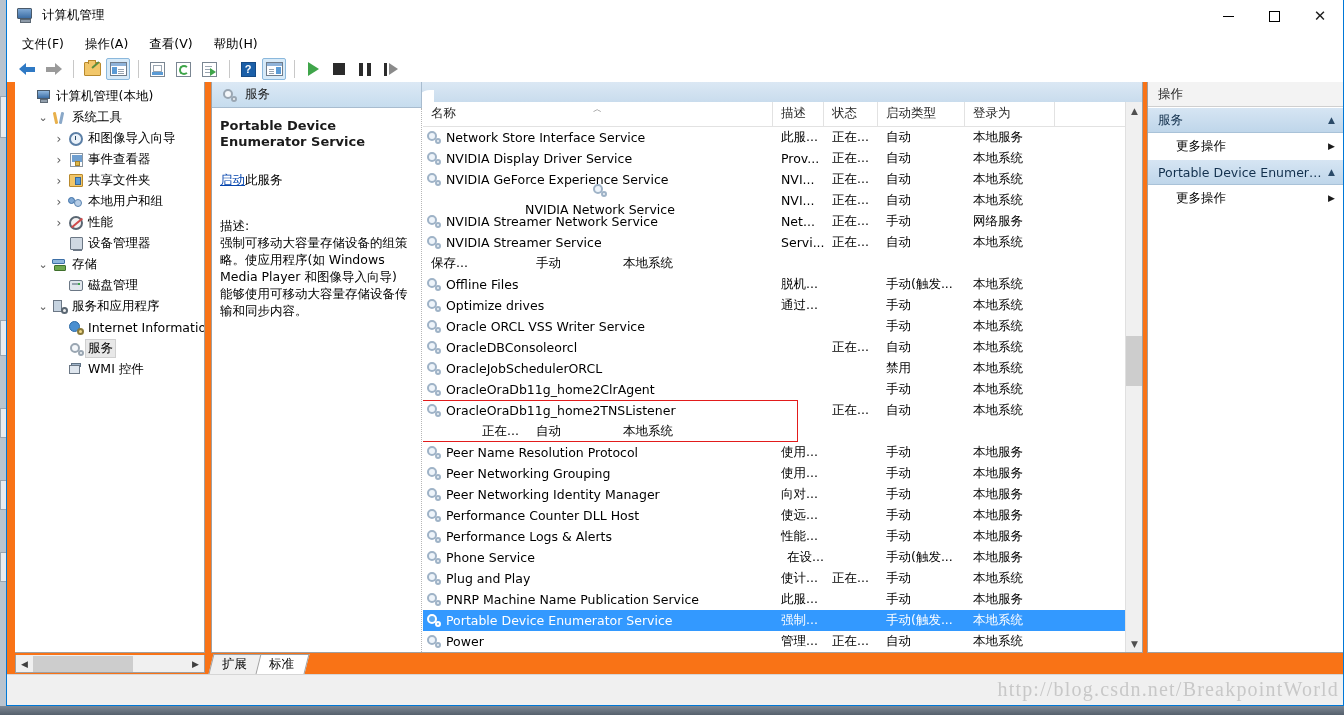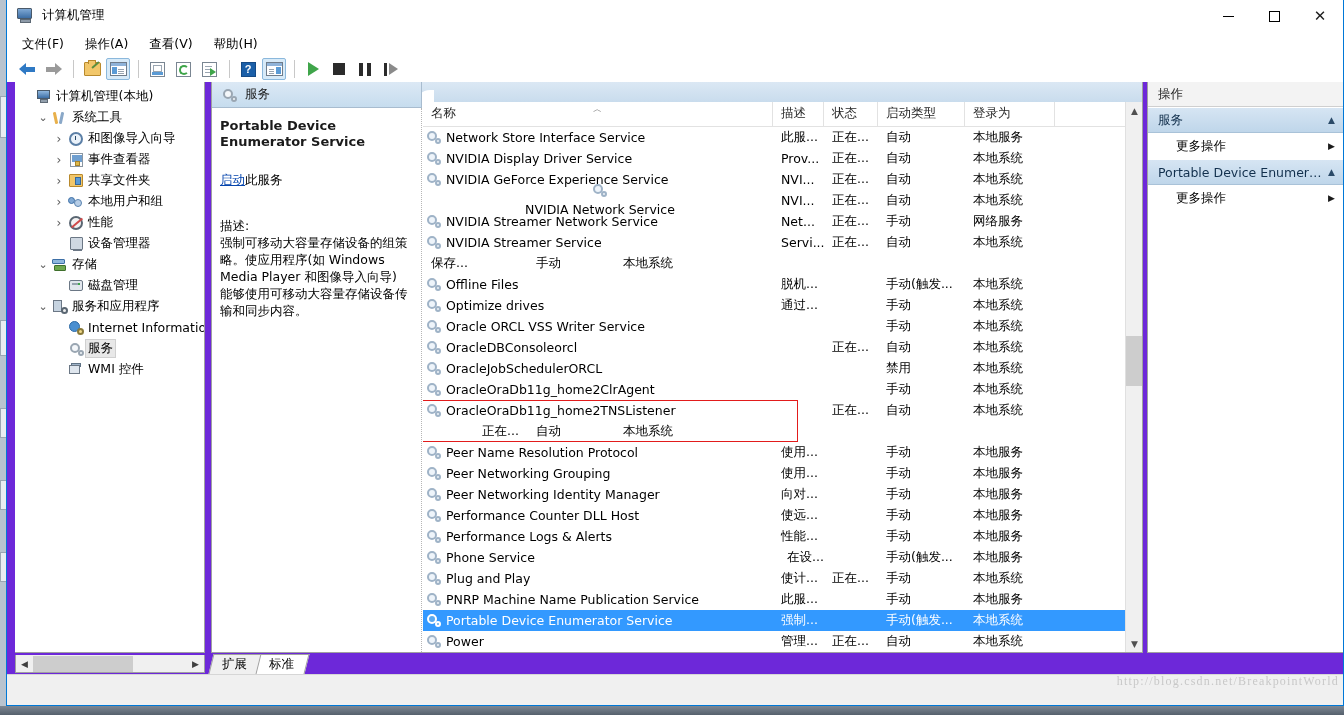--- a/index.html
+++ b/index.html
@@ -153,21 +153,21 @@
   .ico-pause span { position:absolute; top:0; width:4px; height:13px; background:#2b2b2b; }
   .ico-pause .p1{left:0;} .ico-pause .p2{right:0;}
   .ico-resume { width:15px;height:13px;position:relative; }
   .ico-resume .b{position:absolute;left:0;top:0;width:3px;height:13px;background:#2b2b2b;}
   .ico-resume .t{position:absolute;left:5px;top:0;width:0;height:0;
     border-top:6.5px solid transparent;border-bottom:6.5px solid transparent;border-left:9px solid #8a8a8a;}
 
   
   .body-area {
     position: absolute; left: 0; top: 82px; right: 0; bottom: 0;
-    background: #6d28d9;
+    background: #f97316;
   }
 
   
   .tree-pane {
     position: absolute; left: 8px; top: 0px; width: 190px; bottom: 52px;
     background: #ffffff; border: 1px solid #a0a0a0; border-top: none; border-left: none;
     overflow: hidden;
   }
   .tree-inner { position: absolute; left:0; top:4px; right:0; bottom:0; }
   .tnode {
@@ -380,23 +380,23 @@
   }
   .btab span { transform: skewX(14deg); display: block; }
   .btab.active { background: #ffffff; z-index: 2; }
 
   
   .statusbar {
     position: absolute; left: 0; right: 0; bottom: 0; height: 31px;
     background: #f0f0f0; border-top: 1px solid #d6d6d6;
   }
   .watermark {
-    position: absolute; right: 4px; bottom: 16px;
+    position: absolute; right: 4px; bottom: 4px;
     font-family: "Liberation Serif", "DejaVu Serif", serif;
-    font-size: 12px; color: #c8c8c8; letter-spacing: 1.2px; white-space: nowrap; margin-left: 20px;
+    font-size: 20px; color: #c8c8c8; letter-spacing: 1.2px; white-space: nowrap; margin-left: 20px;
   }
 
   
   .bg-strip {
     position: absolute; left: 0; top: 0; width: 7px; height: 715px;
     background: #b9c4cf;
   }
   .bg-tab {
     position: absolute; left: 0px; width: 7px;
     background: #e9edf1; border: 1px solid #9aa6b2;

